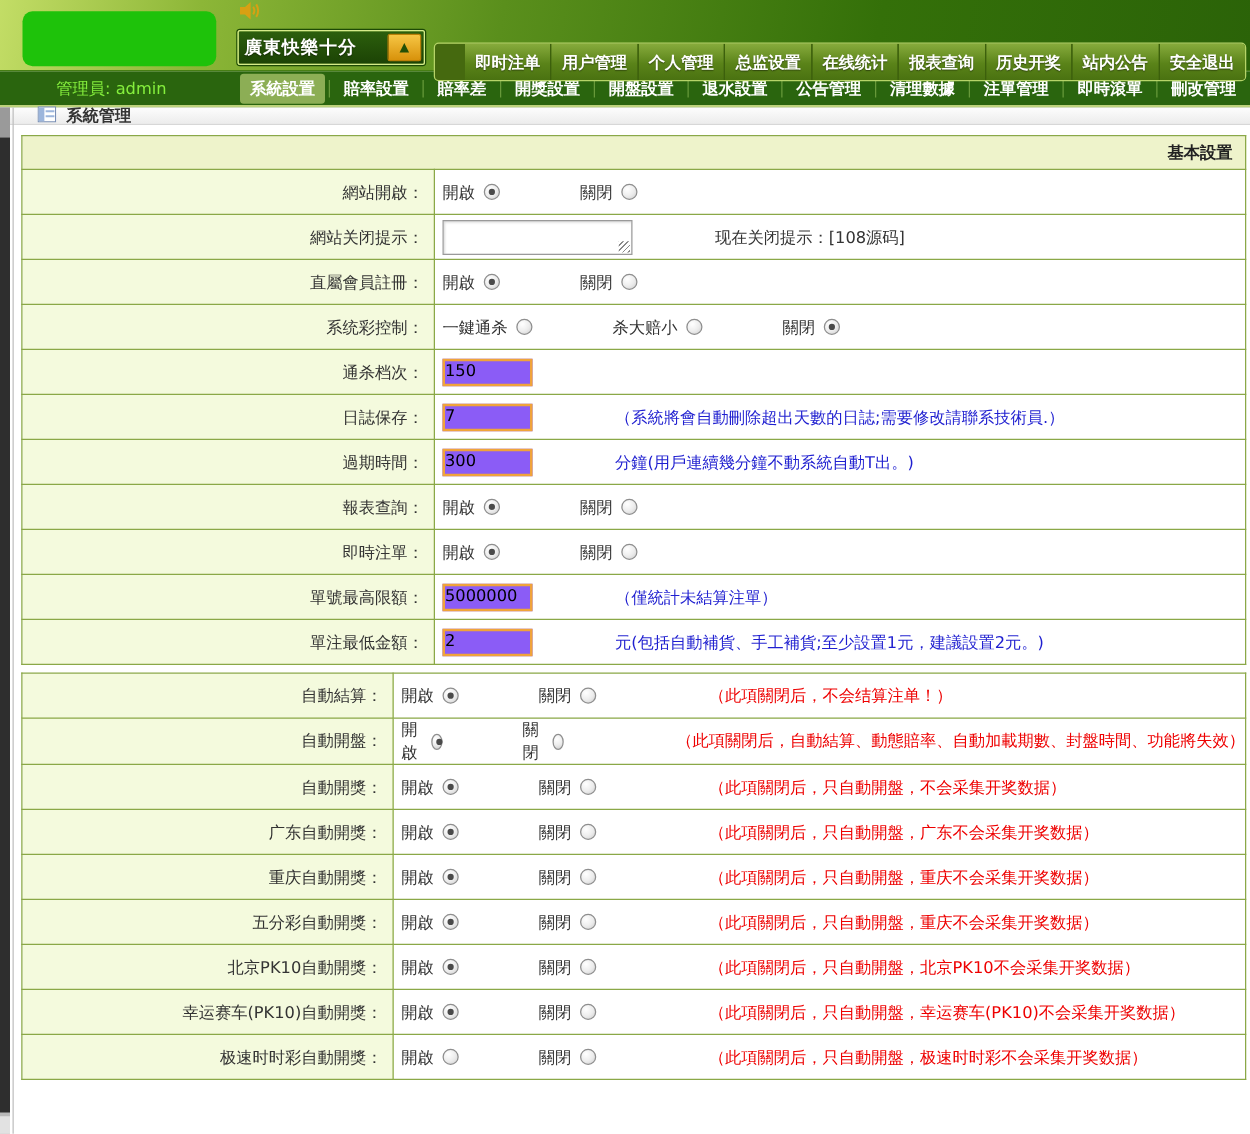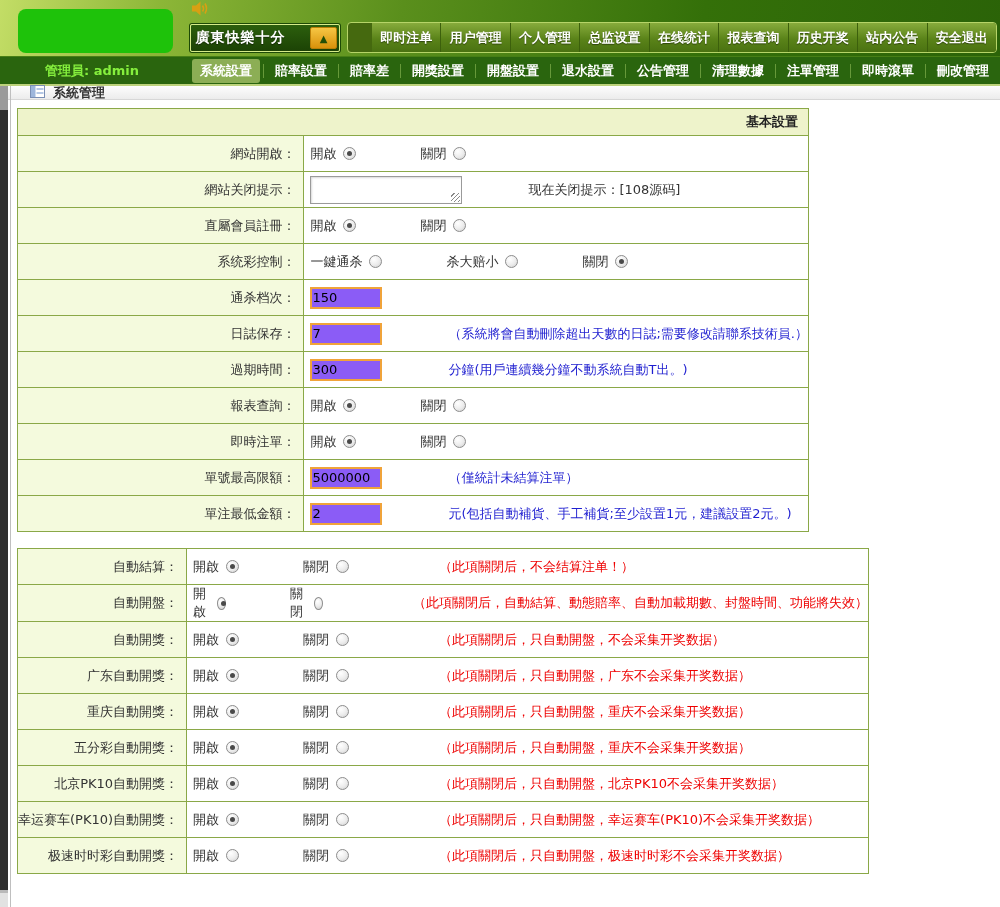--- a/index.html
+++ b/index.html
@@ -14,32 +14,32 @@
     background:#1ec20a; border-radius:8px; }
   .speaker { position:absolute; left:192px; top:1px; }
   .selector { position:absolute; left:190px; top:24px; width:150px; height:28px;
     display:flex; align-items:center; background:linear-gradient(#2c5f0d,#1c4305);
     border:1px solid #d6eb8a; box-shadow:0 0 0 1px #1d4a05; border-radius:2px;gap:20px; }
   .selector-label { flex:1; color:#fff; font-weight:bold; font-size:14px; text-align:center;
     letter-spacing:1px; text-shadow:0 1px 1px rgba(0,0,0,.5); cursor:default; }
   .selector-arrow { width:27px; height:22px; margin-right:2px; border-radius:2px;
     background:linear-gradient(#f6c644,#d8920b); color:#234f06; font-size:10px;
     line-height:22px; text-align:center; cursor:pointer; border:1px solid #b97f08; }
-  .nav { position:absolute; left:347px; top:22px; width:650px; height:31px; display:flex;
+  .nav { position:absolute; left:347px; top:34px; width:650px; height:31px; display:flex;
     border:1px solid #b6d468; border-radius:4px; overflow:hidden; background:#45690f;padding-left:24px; }
   .nav-btn { flex:1; display:flex; align-items:center; justify-content:center; color:#fff;
     font-size:13px; font-weight:bold; cursor:pointer; white-space:nowrap;
     background:linear-gradient(#87ab3c,#5a8319 55%,#4a7211);
     border-left:1px solid #3c600c; text-shadow:0 1px 1px rgba(0,0,0,.45); }
   .nav-btn:first-child { border-left:none; }
 
   
   .tabbar { height:29px; background:#2a650e; display:flex; align-items:center;
     border-bottom:2px solid #bcd27b; }
-  .admin { margin-left:45px; width:150px; color:#85ef3d; font-weight:bold; font-size:13px; }
+  .admin { margin-left:45px; width:150px; color:#85ef3d; font-weight:normal; font-size:13px; }
   .tabs { display:flex; align-items:center; }
   .tab { color:#fff; font-size:13px; font-weight:bold; padding:3px 8px; margin:0 3px;
     border-radius:3px; cursor:pointer; white-space:nowrap; }
   .tab.active { background:#8cae55; }
   .tab-sep { width:1px; height:14px; background:#67993a; }
 
   
   .breadcrumb { height:14px; background:linear-gradient(#fdfdfd,#ececec);
     border-bottom:1px solid #d7d7d7; display:flex; align-items:center; padding-left:30px; }
   .crumb-title { margin-left:8px; font-size:13px; font-weight:bold; color:#333; }
@@ -48,21 +48,21 @@
   .side-strip { position:absolute; left:0; top:86px; width:8px; bottom:0; height:821px;
     background:#b9b9b9; z-index:5; }
   .side-strip .seg-top { position:absolute; top:0; left:0; right:0; height:24px; background:#9a9a9a; }
   .side-strip .thumb { position:absolute; top:24px; left:0; right:0; height:780px; background:#2e2e2e; }
   .side-strip .seg-bot { position:absolute; bottom:0; left:0; right:0; height:14px; background:#e2e2e2; }
   .frame-line { position:absolute; left:10px; top:86px; bottom:0; height:821px; width:1px;
     background:#bfbfbf; z-index:5; }
 
   
   .form-area { padding:8px 3px 0 17px; background:#fff; }
-  table.form-table { width:792px; border-collapse:collapse; margin-bottom:16px; }
+  table.form-table { width:980px; border-collapse:collapse; margin-bottom:6px; }
   .form-table td { border:1px solid #8aa847; font-size:13px; color:#333; }
   tr.section-header td { background:#eef3cb; text-align:right; font-weight:bold;
     padding:4px 10px 4px 0; color:#222; height:24px; }
   td.label-cell { width:330px; background:#f4fadd; text-align:right; padding-right:8px;
     height:36px; white-space:nowrap; }
   td.value-cell { background:#fff; padding-left:6px; }
   .vwrap { display:flex; align-items:center; min-height:34px;gap:40px; }
 
   .opt { display:inline-flex; align-items:center; margin-right:24px; cursor:pointer; }
   .radio { display:inline-block; width:13px; height:13px; margin-left:7px; border-radius:50%;

